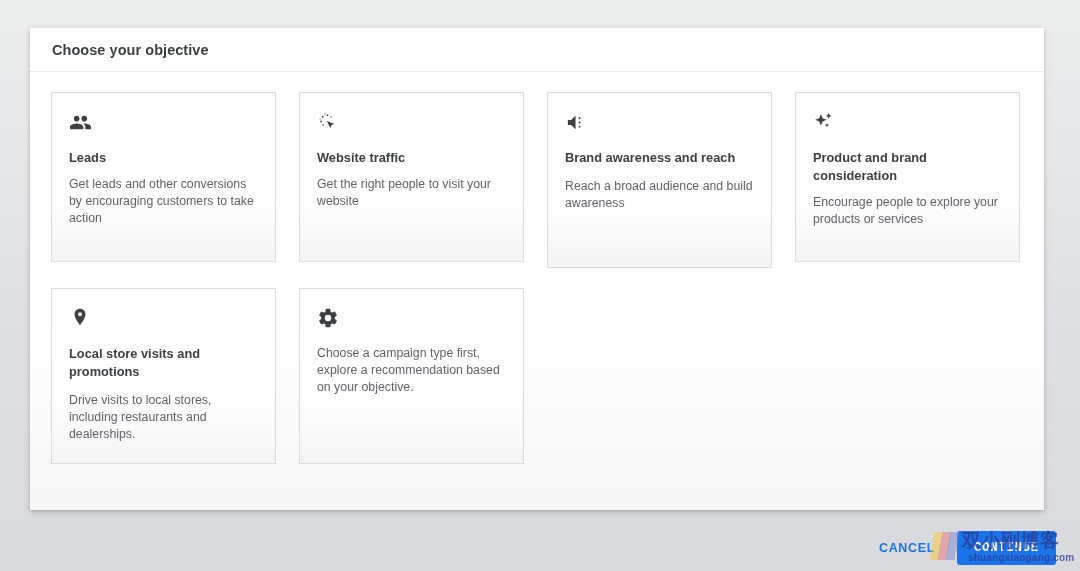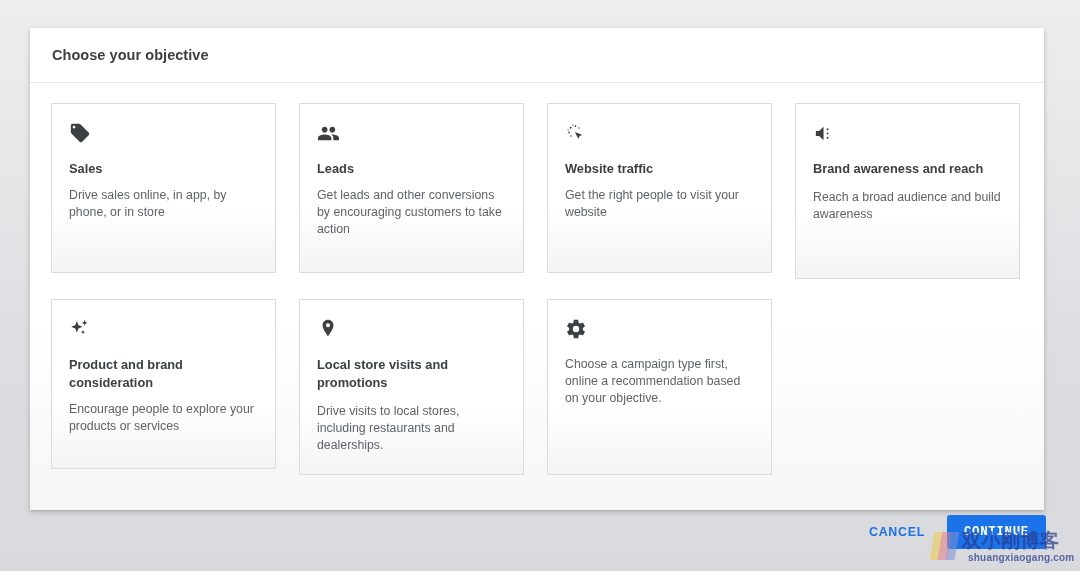--- a/index.html
+++ b/index.html
@@ -21,21 +21,21 @@
     left: 30px;
     top: 28px;
     width: 1014px;
     height: 482px;
     background: linear-gradient(180deg, #ffffff 0%, #ffffff 60%, #f6f6f7 100%);
     box-shadow: 0 2px 6px rgba(0,0,0,0.18), 0 1px 2px rgba(0,0,0,0.10);
     box-sizing: border-box;
   }
 
   .dialog-header {
-    height: 55px;
+    height: 44px;
     border-bottom: 1px solid #e7e7e8;
     display: flex;
     align-items: center;
     padding: 0 22px;
     box-sizing: border-box;
   }
   .dialog-title {
     font-size: 14.5px;
     font-weight: bold;
     color: #3c4043;
@@ -103,27 +103,27 @@
   }
 
   .row-two .card-title {
     margin-bottom: 11px;
   }
 
   
   .footer {
     position: absolute;
     left: 0;
-    top: 508px;
+    top: 524px;
     width: 1080px;
     height: 47px;
     display: flex;
     align-items: center;
     justify-content: flex-end;
-    padding-right: 34px;
+    padding-right: 24px;
     box-sizing: border-box;
   }
   .btn-cancel {
     font-size: 12.4px;
     font-weight: bold;
     letter-spacing: 0.7px;
     color: #1a73e8;
     background: transparent;
     border: none;
     padding: 9px 10px;
@@ -202,29 +202,20 @@
 <div class="dialog">
 
   <div class="dialog-header">
     <div class="dialog-title">Choose your objective</div>
   </div>
 
   <div class="dialog-body">
 
     <div class="card-grid">
 
-      <div class="obj-card">
-        <div class="card-icon">
-          <svg width="22" height="22" viewBox="0 0 24 24">
-              <path d="M21.41 11.58l-9-9C12.05 2.22 11.55 2 11 2H4c-1.1 0-2 .9-2 2v7c0 .55.22 1.05.59 1.42l9 9c.36.36.86.58 1.41.58.55 0 1.05-.22 1.41-.59l7-7c.37-.36.59-.86.59-1.41 0-.55-.23-1.06-.59-1.42zM5.5 7C4.67 7 4 6.33 4 5.5S4.67 4 5.5 4 7 4.67 7 5.5 6.33 7 5.5 7z"></path>
-            </svg>
-        </div>
-        <h3 class="card-title">Sales</h3>
-        <p class="card-desc">Drive sales online, in app, by phone, or in store</p>
-      </div>
 
       <div class="obj-card">
         <div class="card-icon">
           <svg width="23" height="23" viewBox="0 0 24 24">
               <path d="M16 11c1.66 0 2.99-1.34 2.99-3S17.66 5 16 5c-1.66 0-3 1.34-3 3s1.34 3 3 3zm-8 0c1.66 0 2.99-1.34 2.99-3S9.66 5 8 5C6.34 5 5 6.34 5 8s1.34 3 3 3zm0 2c-2.33 0-7 1.17-7 3.5V19h14v-2.5c0-2.33-4.67-3.5-7-3.5zm8 0c-.29 0-.62.02-.97.05 1.16.84 1.97 1.97 1.97 3.45V19h6v-2.5c0-2.33-4.67-3.5-7-3.5z"></path>
             </svg>
         </div>
         <h3 class="card-title">Leads</h3>
         <p class="card-desc">Get leads and other conversions by encouraging customers to take action</p>
       </div>
@@ -281,21 +272,21 @@
         <h3 class="card-title">Local store visits and promotions</h3>
         <p class="card-desc">Drive visits to local stores, including restaurants and dealerships.</p>
       </div>
 
       <div class="obj-card tall row-two">
         <div class="card-icon">
           <svg width="22" height="22" viewBox="0 0 24 24">
               <path d="M19.43 12.98c.04-.32.07-.64.07-.98s-.03-.66-.07-.98l2.11-1.65c.19-.15.24-.42.12-.64l-2-3.46c-.12-.22-.39-.3-.61-.22l-2.49 1c-.52-.4-1.08-.73-1.69-.98l-.38-2.65C14.46 2.18 14.25 2 14 2h-4c-.25 0-.46.18-.49.42l-.38 2.65c-.61.25-1.17.59-1.69.98l-2.49-1c-.23-.09-.49 0-.61.22l-2 3.46c-.13.22-.07.49.12.64l2.11 1.65c-.04.32-.07.65-.07.98s.03.66.07.98l-2.11 1.65c-.19.15-.24.42-.12.64l2 3.46c.12.22.39.3.61.22l2.49-1c.52.4 1.08.73 1.69.98l.38 2.65c.03.24.24.42.49.42h4c.25 0 .46-.18.49-.42l.38-2.65c.61-.25 1.17-.59 1.69-.98l2.49 1c.23.09.49 0 .61-.22l2-3.46c.12-.22.07-.49-.12-.64l-2.11-1.65zM12 15.5A3.5 3.5 0 1 1 12 8.5a3.5 3.5 0 0 1 0 7z"></path>
             </svg>
         </div>
-        <p class="card-desc">Choose a campaign type first, online a recommendation based on your objective.</p>
+        <p class="card-desc">Choose a campaign type first, explore a recommendation based on your objective.</p>
       </div>
 
     </div>
   </div>
 </div>
 
 <div class="footer">
   <button class="btn-cancel">CANCEL</button>
   <button class="btn-continue">CONTINUE</button>
 </div>

